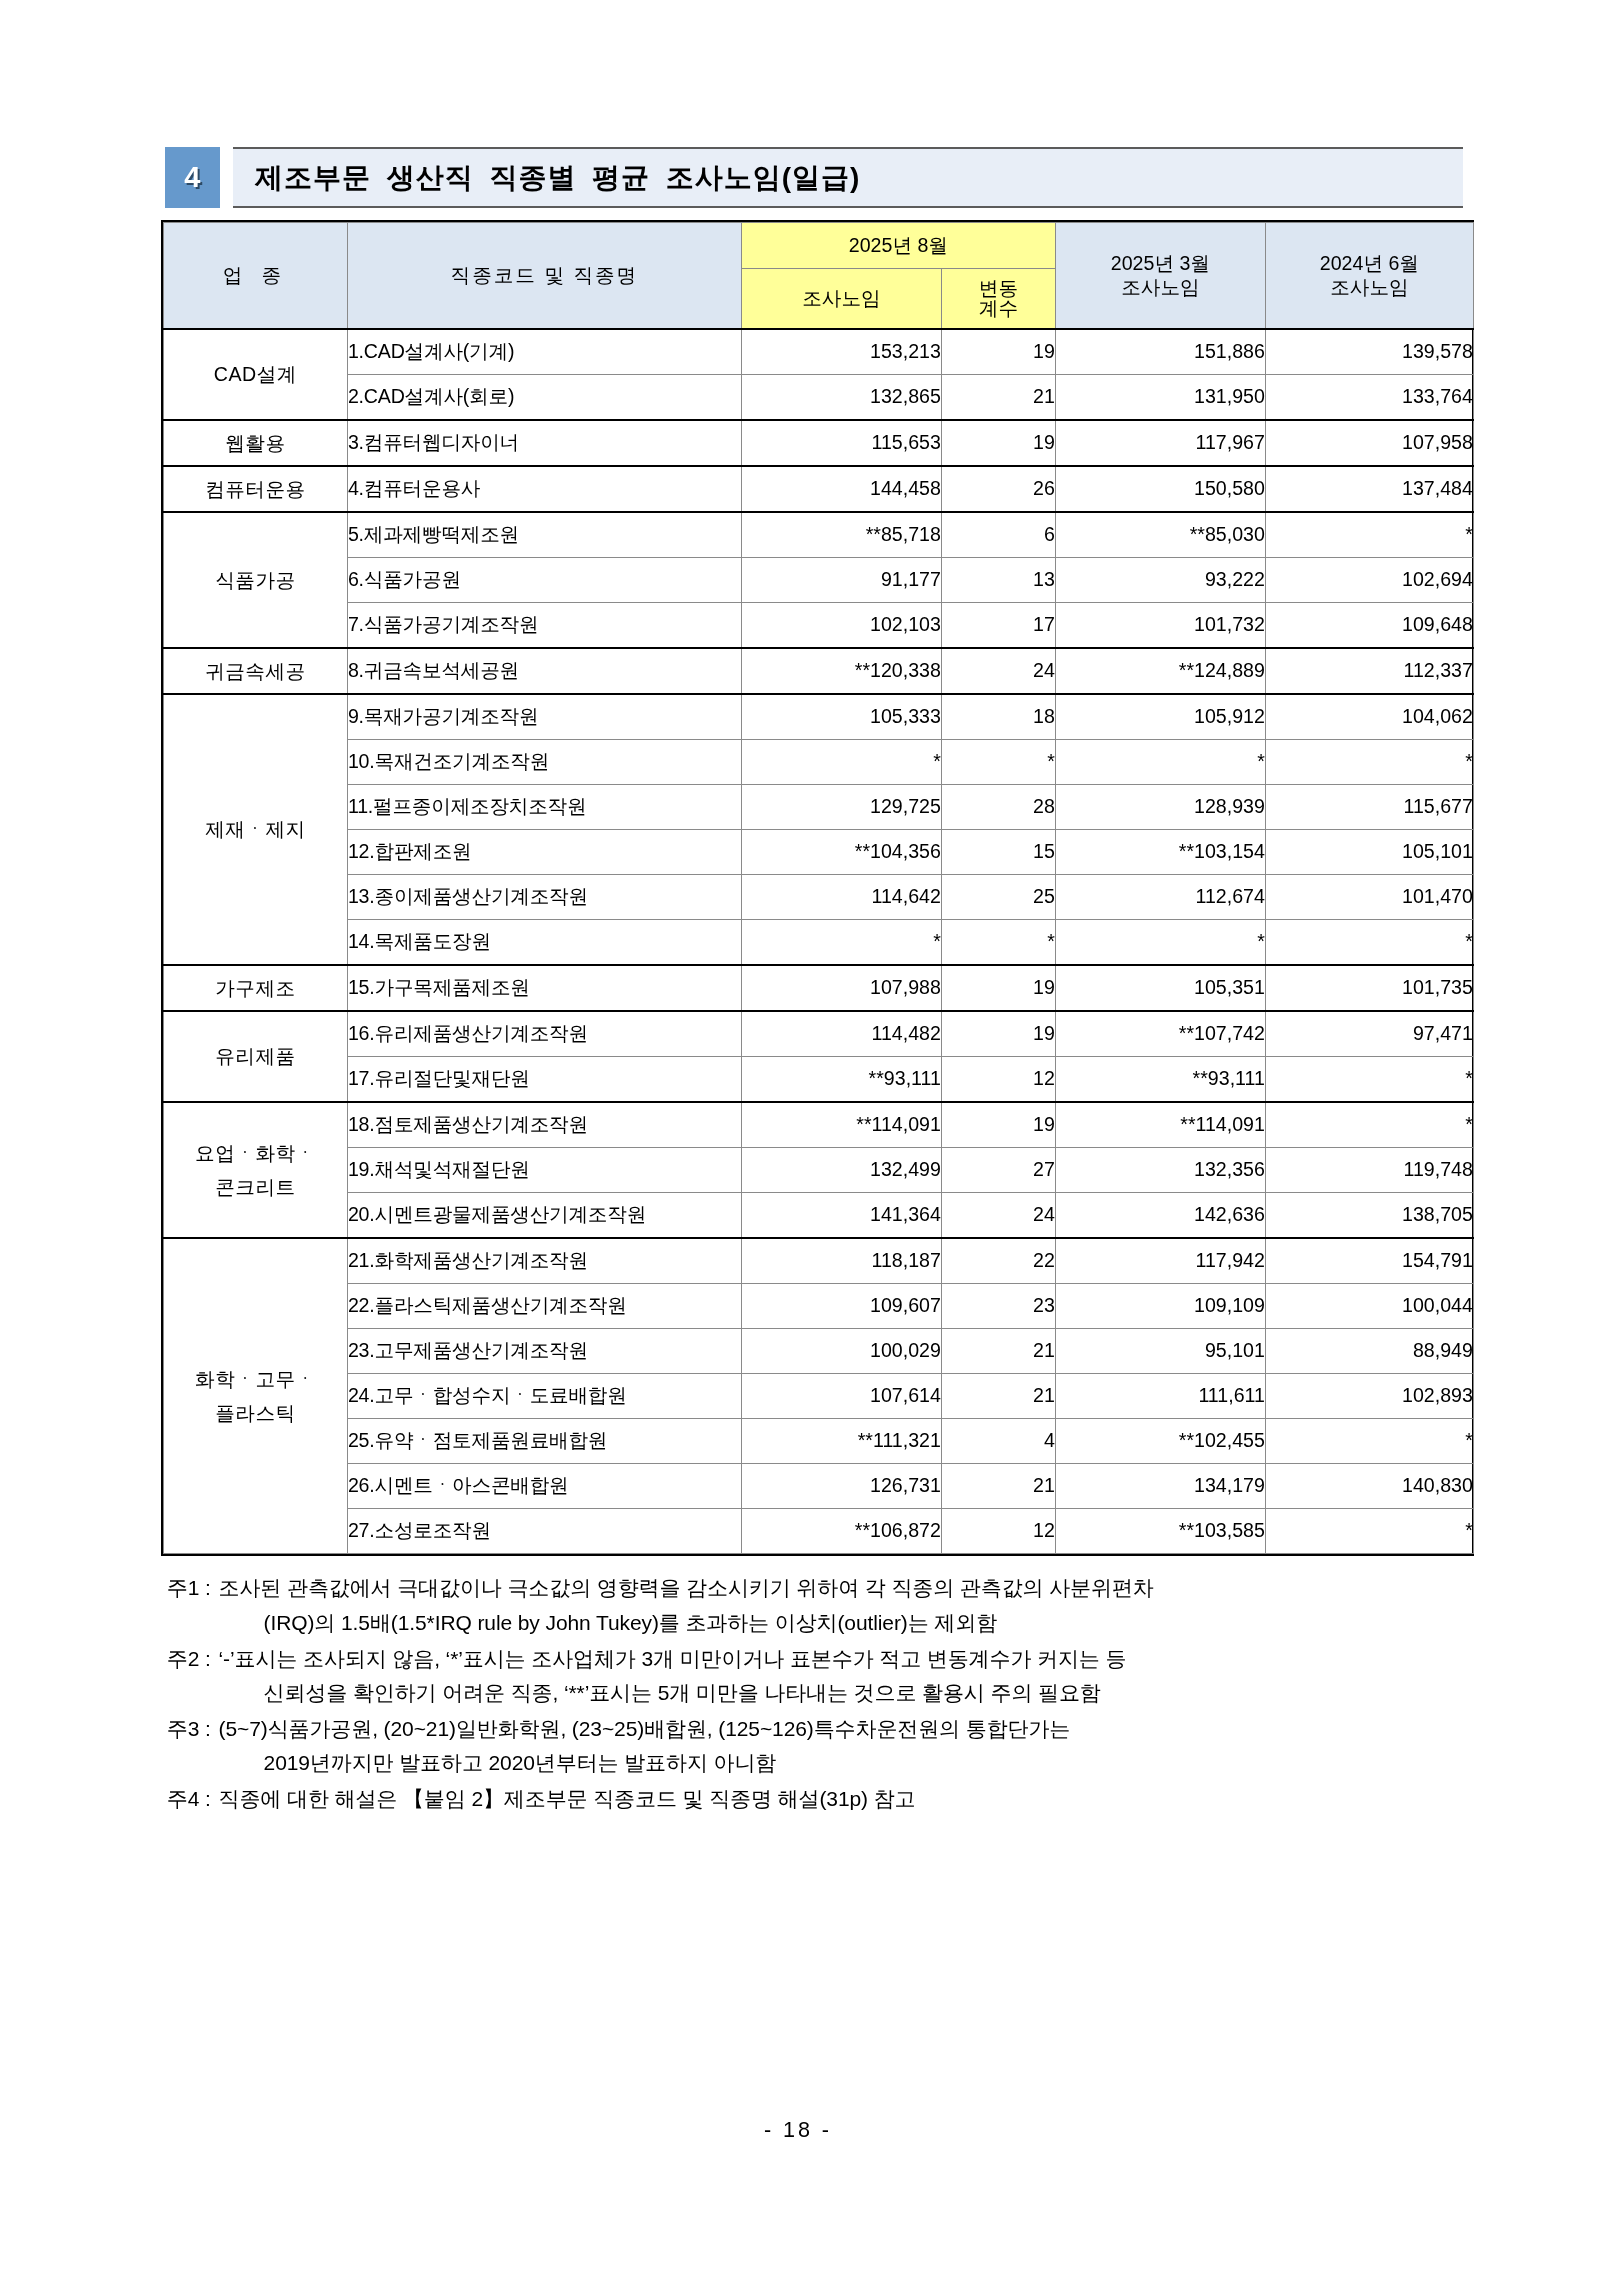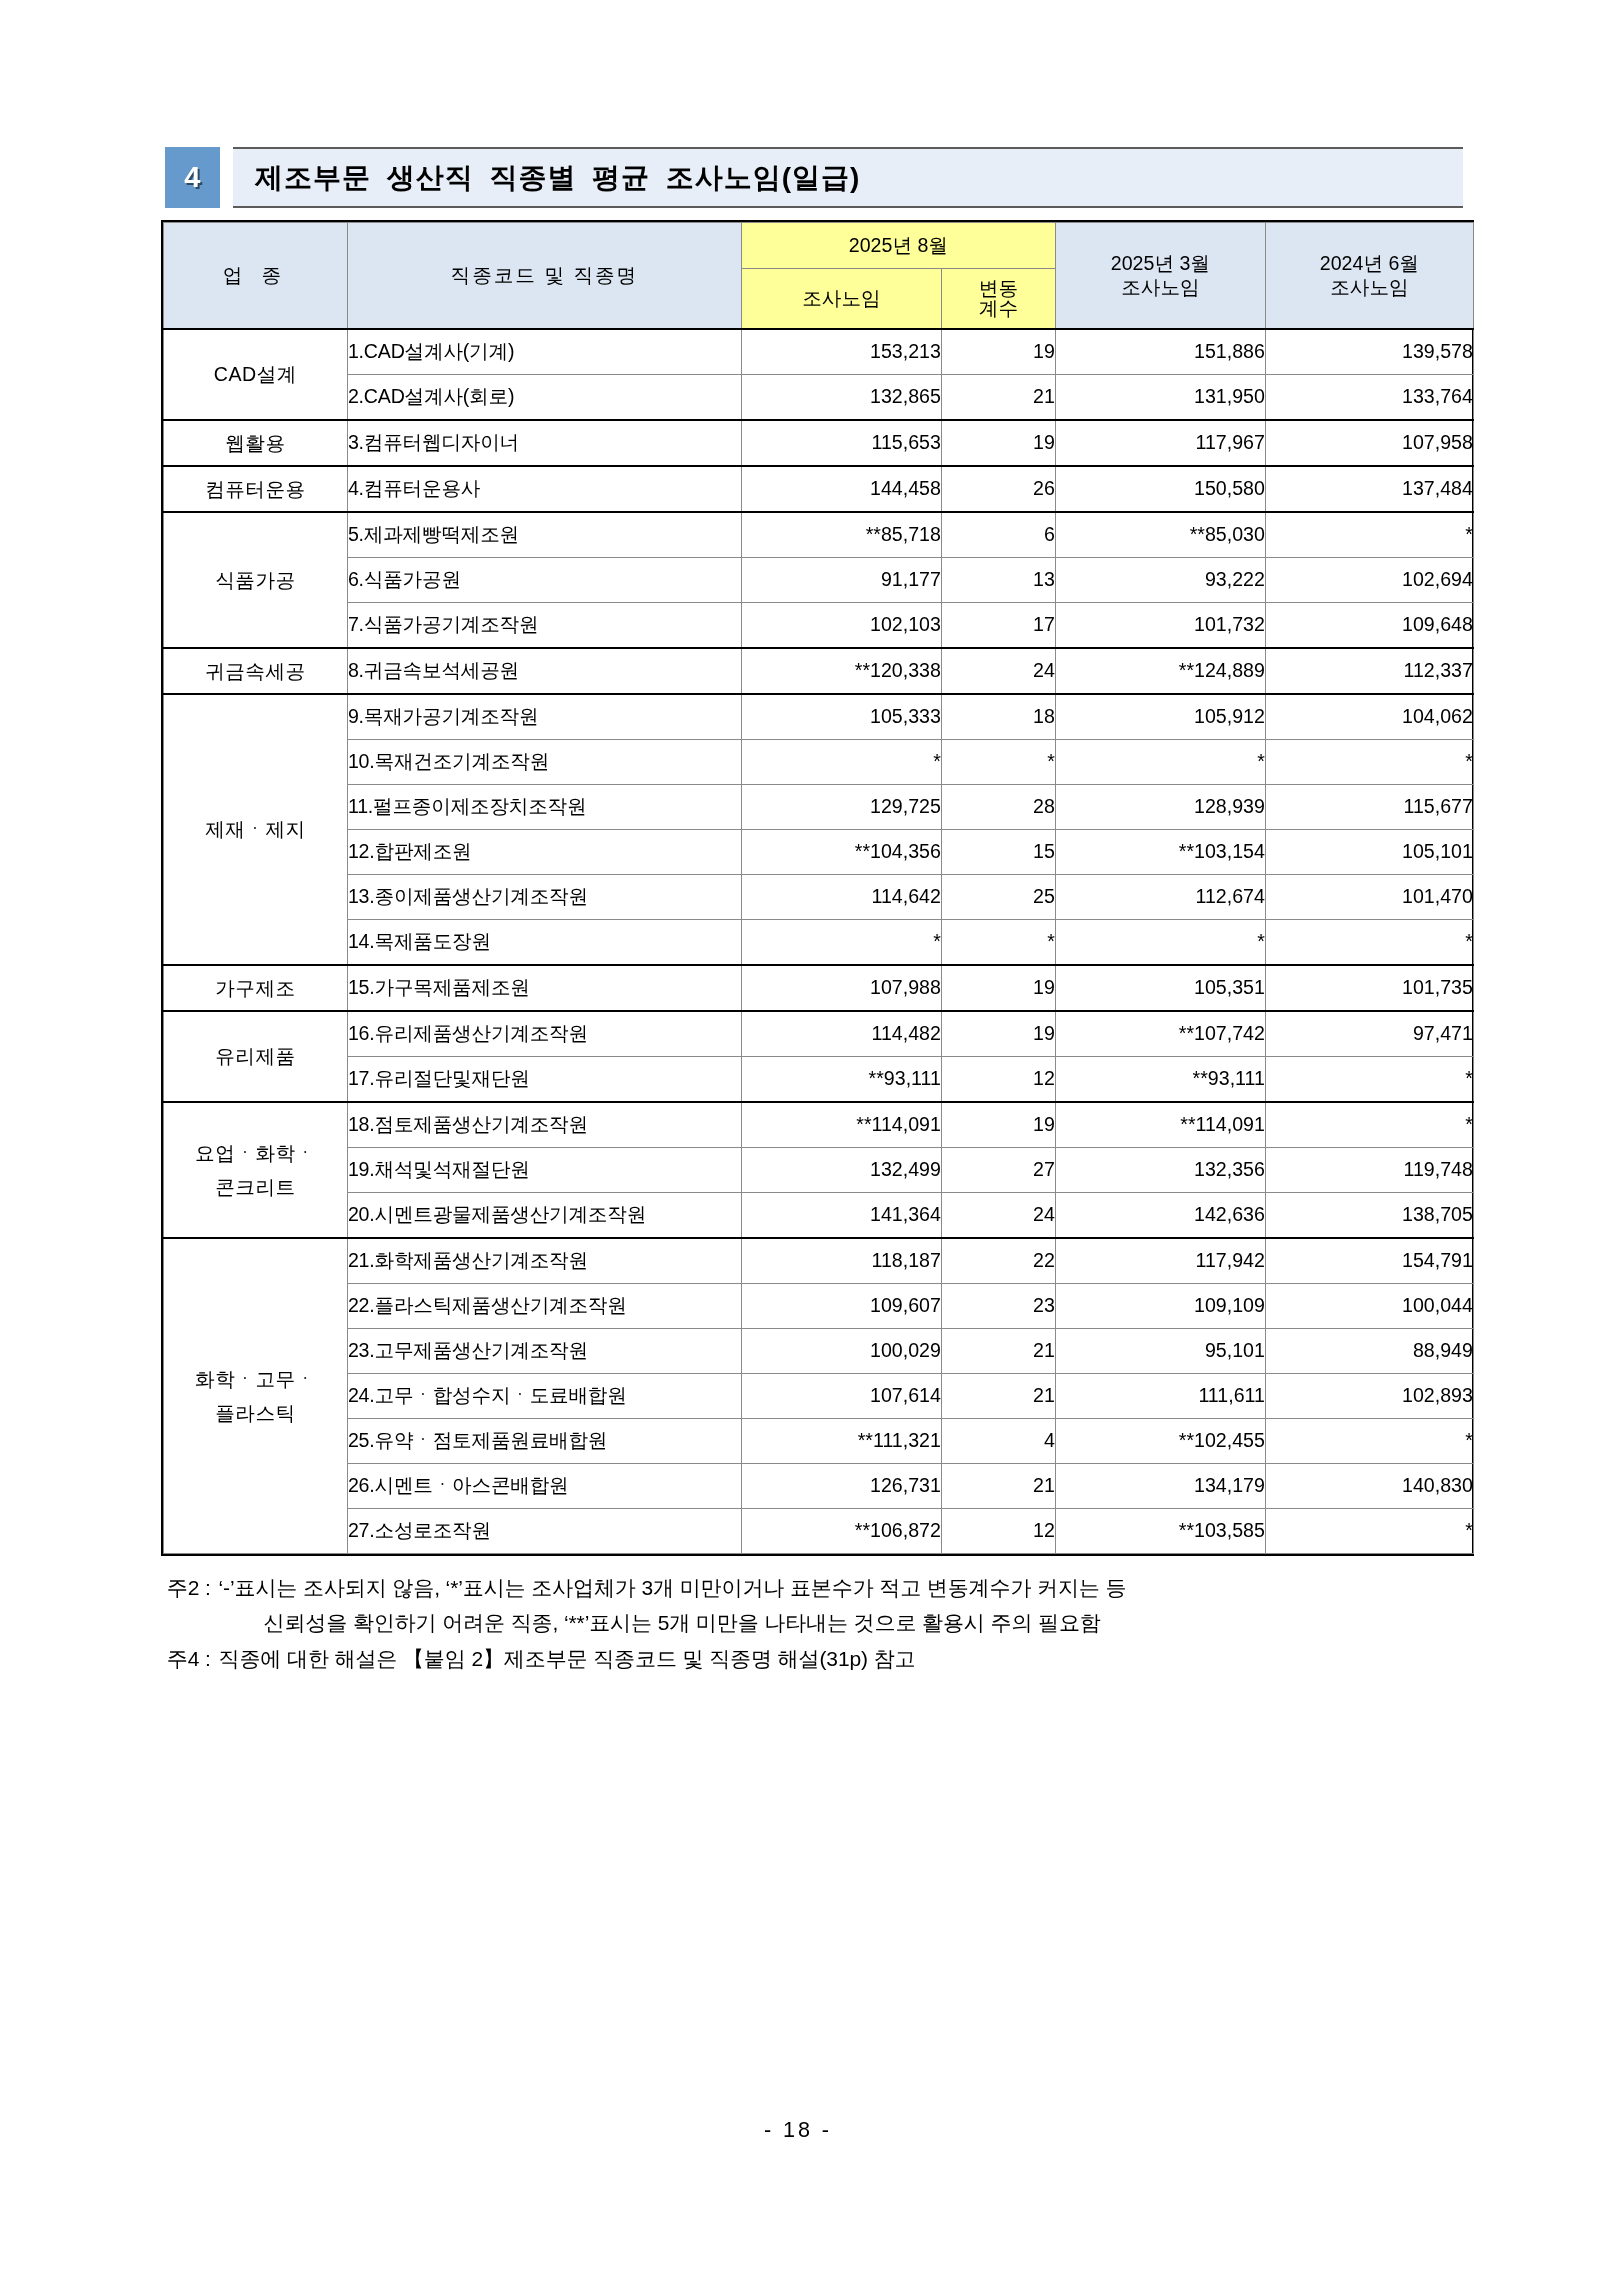--- a/index.html
+++ b/index.html
@@ -468,22 +468,30 @@
             <td class="num">12</td>
             <td class="num">**103,585</td>
             <td class="num">*</td>
           </tr>
         </tbody>
     </table>
   </div>
 
   <div class="notes" id="notes">
       <div class="note">
+        <div class="note-label">주1 :</div>
+        <div class="note-body"><span>조사된 관측값에서 극대값이나 극소값의 영향력을 감소시키기 위하여 각 직종의 관측값의 사분위편차</span><span class="ln2">(IRQ)의 1.5배(1.5*IRQ rule by John Tukey)를 초과하는 이상치(outlier)는 제외함</span></div>
+      </div>
+      <div class="note">
         <div class="note-label">주2 :</div>
         <div class="note-body"><span>‘-’표시는 조사되지 않음, ‘*’표시는 조사업체가 3개 미만이거나 표본수가 적고 변동계수가 커지는 등</span><span class="ln2">신뢰성을 확인하기 어려운 직종, ‘**’표시는 5개 미만을 나타내는 것으로 활용시 주의 필요함</span></div>
+      </div>
+      <div class="note">
+        <div class="note-label">주3 :</div>
+        <div class="note-body"><span>(5~7)식품가공원, (20~21)일반화학원, (23~25)배합원, (125~126)특수차운전원의 통합단가는</span><span class="ln2">2019년까지만 발표하고 2020년부터는 발표하지 아니함</span></div>
       </div>
       <div class="note">
         <div class="note-label">주4 :</div>
         <div class="note-body"><span><span>직종에 대한 해설은 </span><span class="bold">【붙임 2】제조부문 직종코드 및 직종명 해설(31p)</span><span> 참고</span></span></div>
       </div>
     </div>
 
 </div>
 
 <div class="footer">- 18 -</div>

